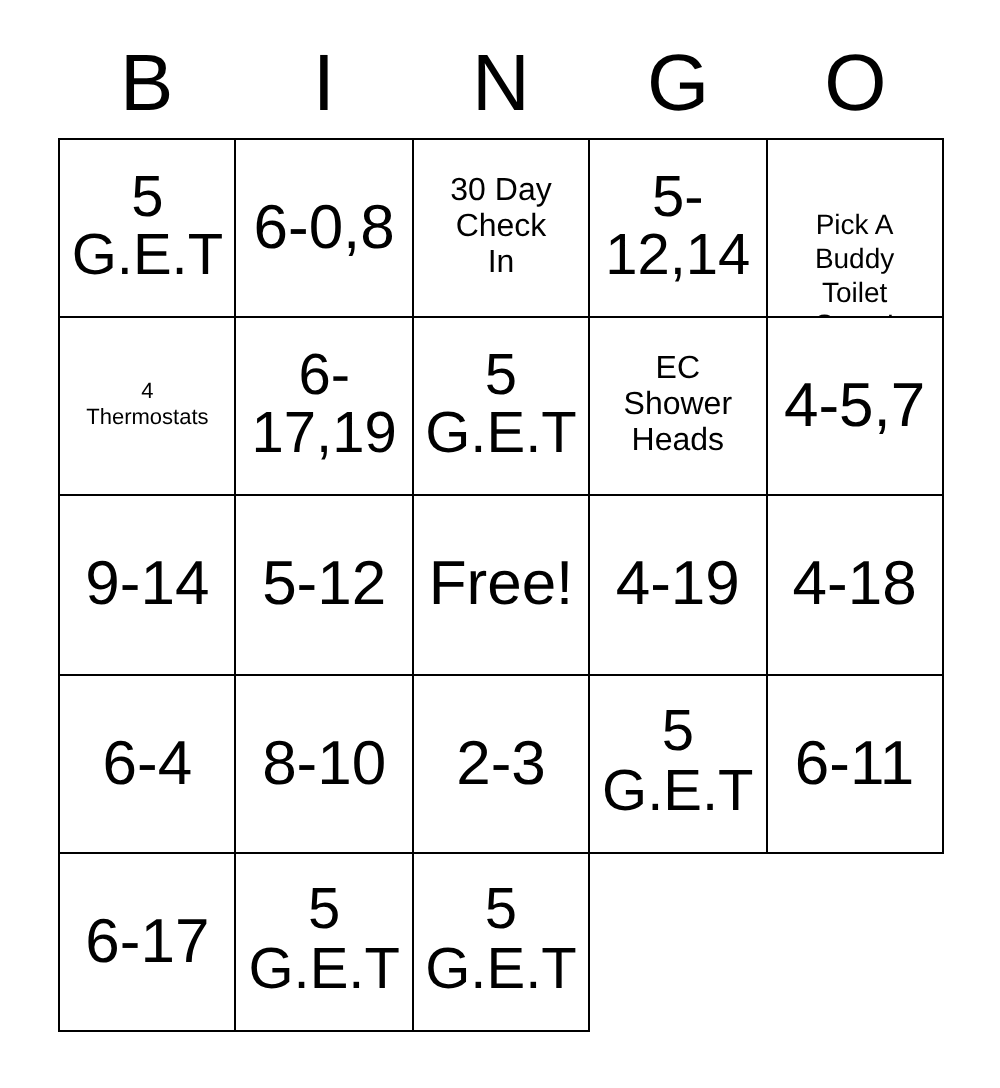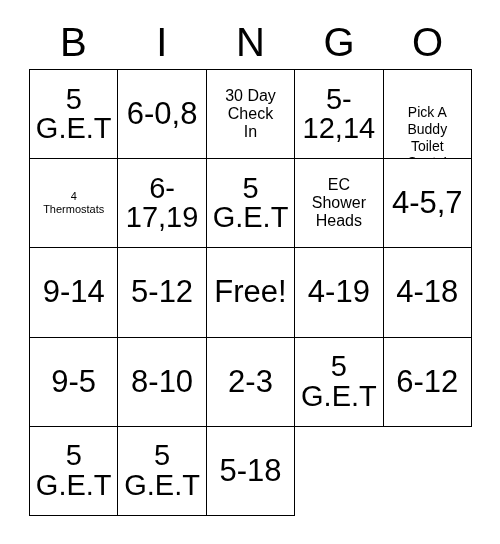--- a/index.html
+++ b/index.html
@@ -150,42 +150,42 @@
       <span class="cell-text">Free!</span>
     </div>
     <div class="cell size-xl">
       <span class="cell-text">4-19</span>
     </div>
     <div class="cell size-xl">
       <span class="cell-text">4-18</span>
     </div>
 
     <div class="cell size-xl">
-      <span class="cell-text">9-5</span>
+      <span class="cell-text">6-4</span>
     </div>
     <div class="cell size-xl">
       <span class="cell-text">8-10</span>
     </div>
     <div class="cell size-xl">
       <span class="cell-text">2-3</span>
     </div>
     <div class="cell size-lg">
       <span class="cell-text">5
 G.E.T</span>
     </div>
+    <div class="cell size-xl">
+      <span class="cell-text">6-11</span>
+    </div>
 
     <div class="cell size-xl">
-      <span class="cell-text">6-12</span>
+      <span class="cell-text">6-17</span>
     </div>
     <div class="cell size-lg">
       <span class="cell-text">5
 G.E.T</span>
     </div>
     <div class="cell size-lg">
       <span class="cell-text">5
 G.E.T</span>
     </div>
-    <div class="cell size-xl">
-      <span class="cell-text">5-18</span>
-    </div>
 
   </div>
 </div>
 
 </body></html>

